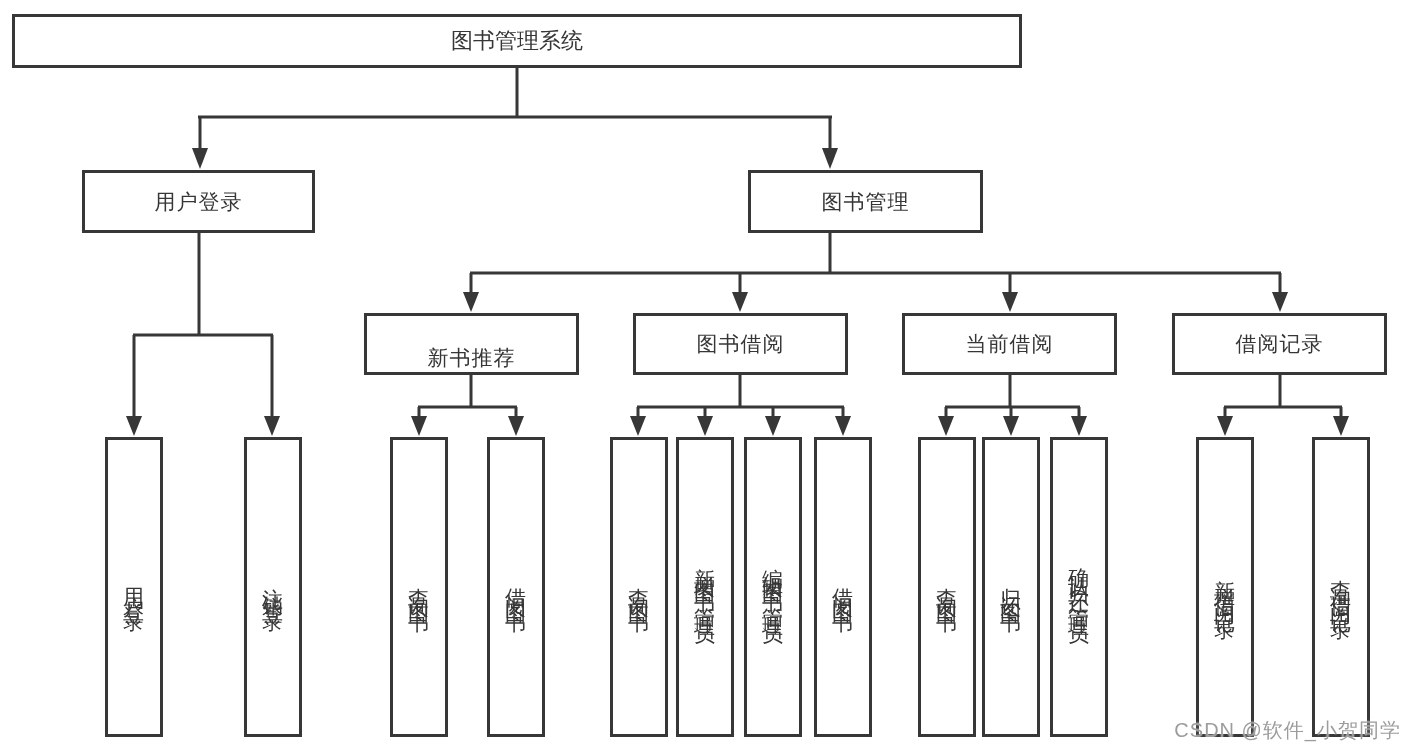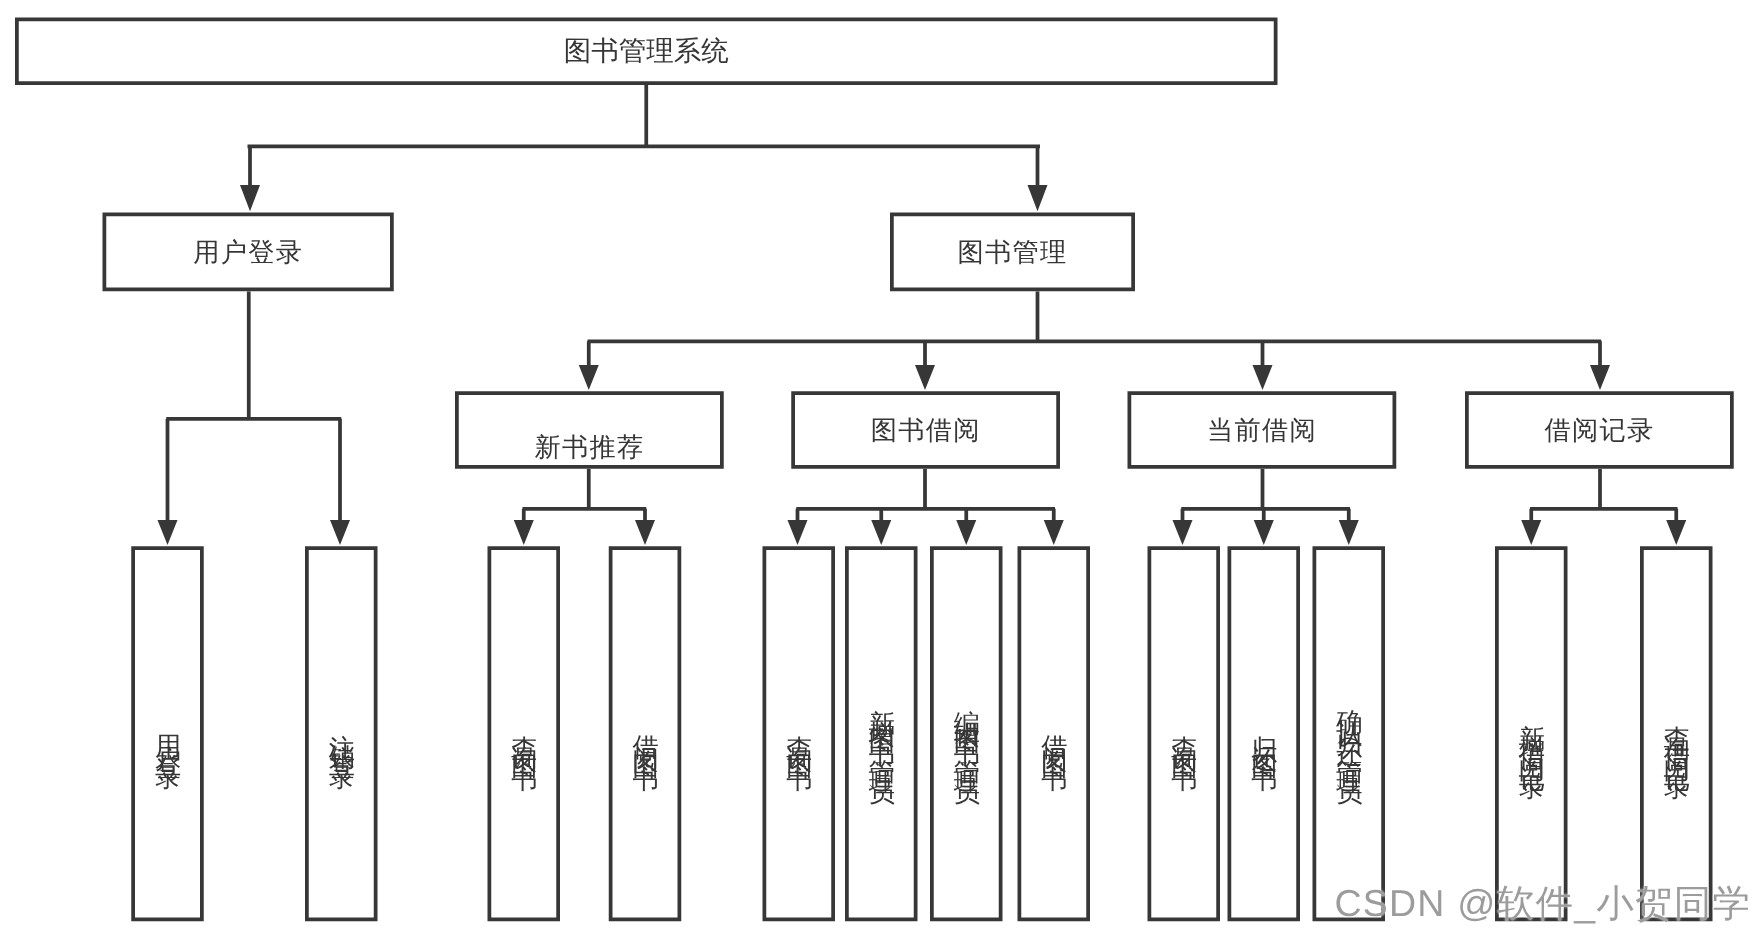--- a/index.html
+++ b/index.html
@@ -26,21 +26,21 @@
     text-orientation:mixed;
     font-size:21px;
     letter-spacing:8px;
     line-height:1;
     color:#363636;
     white-space:nowrap;
   }
   .watermark{
     position:absolute;
     right:4px;bottom:3px;
-    font-size:30px;
+    font-size:20px;
     color:#9c9c9c;
     letter-spacing:1px;
     text-shadow:0 0 2px #ffffff;
   }
 </style>
 </head>
 <body>
 
 <div class="canvas">
 
@@ -77,21 +77,21 @@
     </g>
   </svg>
 
   <div class="node root" style="left:12px;top:14px;width:1010px;height:54px;">
     <span>图书管理系统</span>
   </div>
 
   <div class="node h" style="left:82px;top:170px;width:233px;height:63px;">
     <span>用户登录</span>
   </div>
-  <div class="node h" style="left:712px;top:170px;width:196px;height:63px;">
+  <div class="node h" style="left:748px;top:170px;width:235px;height:63px;">
     <span>图书管理</span>
   </div>
 
   <div class="node h" style="left:364px;top:313px;width:215px;height:62px;align-items:flex-end;">
     <span>新书推荐</span>
   </div>
   <div class="node h" style="left:633px;top:313px;width:215px;height:62px;">
     <span>图书借阅</span>
   </div>
   <div class="node h" style="left:902px;top:313px;width:215px;height:62px;font-family:Liberation Serif, serif;">

